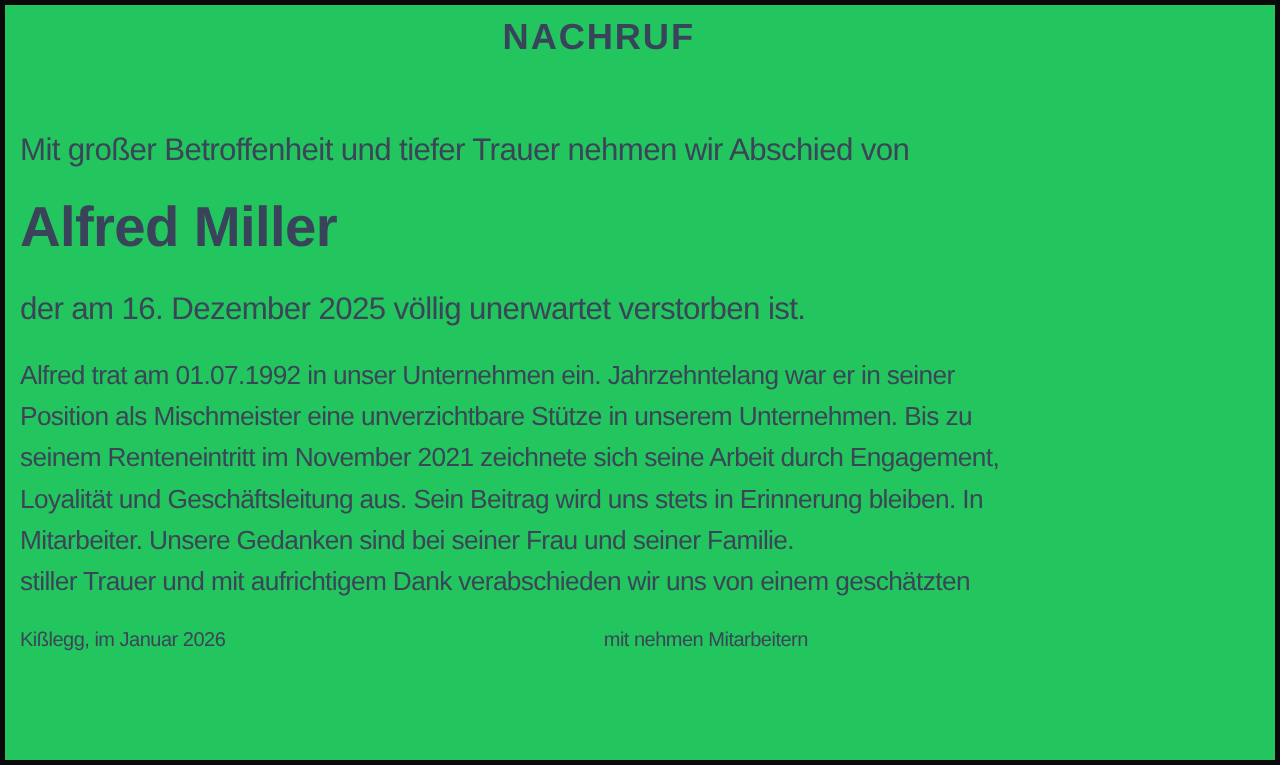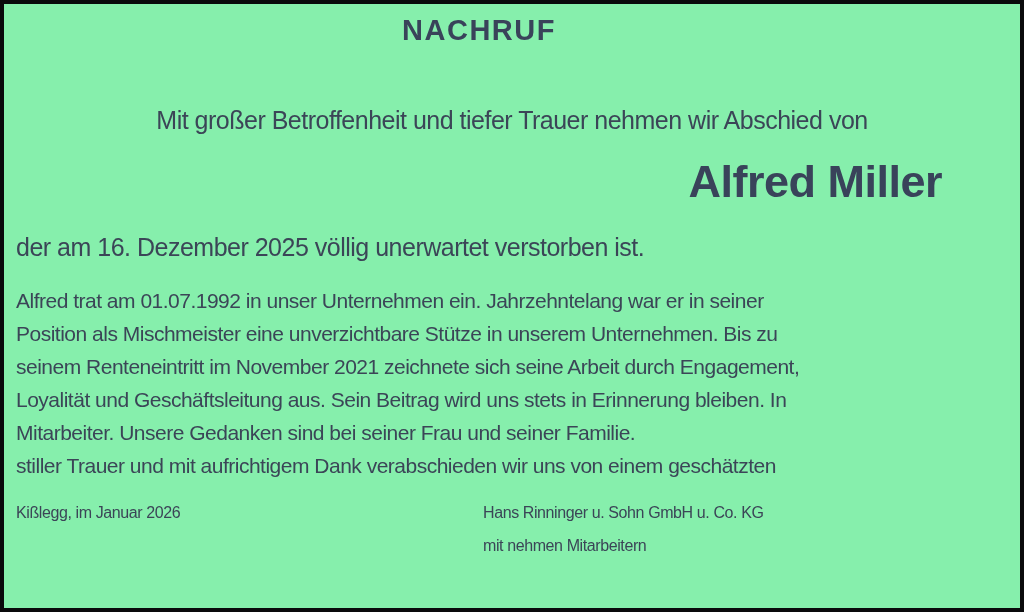--- a/index.html
+++ b/index.html
@@ -6,21 +6,21 @@
   html, body { background: #ffffff; }
   body {
     width: 1024px;
     height: 612px;
     font-family: "Liberation Sans", sans-serif;
     overflow: hidden;
   }
   .page {
     width: 1024px;
     height: 612px;
-    background: #86efac;
+    background: #22c55e;
     border: 4px solid #0a0a0c;
     color: #3b4557;
     padding: 0 12px;
     overflow: hidden;
   }
   .title {
     margin-top: 11px;
     text-align: center;
     padding-right: 66px; 
     font-size: 29px;
@@ -28,25 +28,24 @@
     letter-spacing: 1.5px;
     line-height: 30px;
     color: #39435a;
   }
   .intro {
     margin-top: 59px;
     font-size: 25px;
     letter-spacing: -0.5px;
     line-height: 33px;
     white-space: nowrap;
-    text-align: center;
   }
   .name {
     margin-top: 19px;
-    text-align: right;
+    text-align: left;
     padding-right: 66px;
     font-size: 45px;
     font-weight: 700;
     line-height: 52px;
     letter-spacing: -0.5px;
     color: #39435a;
   }
   .death-line {
     margin-top: 23px;
     font-size: 25px;
@@ -95,18 +94,17 @@
     <div class="line">Position als Mischmeister eine unverzichtbare Stütze in unserem Unternehmen. Bis zu</div>
     <div class="line">seinem Renteneintritt im November 2021 zeichnete sich seine Arbeit durch Engagement,</div>
     <div class="line">Loyalität und Geschäftsleitung aus. Sein Beitrag wird uns stets in Erinnerung bleiben. In</div>
     <div class="line">Mitarbeiter. Unsere Gedanken sind bei seiner Frau und seiner Familie.</div>
     <div class="line">stiller Trauer und mit aufrichtigem Dank verabschieden wir uns von einem geschätzten</div>
   </div>
 
   <div class="footer">
     <div class="place-date">Kißlegg, im Januar 2026</div>
     <div class="signature">
-      <div class="line">Hans Rinninger u. Sohn GmbH u. Co. KG</div>
       <div class="line">mit nehmen Mitarbeitern</div>
     </div>
   </div>
 
 </div>
 
 </body></html>

